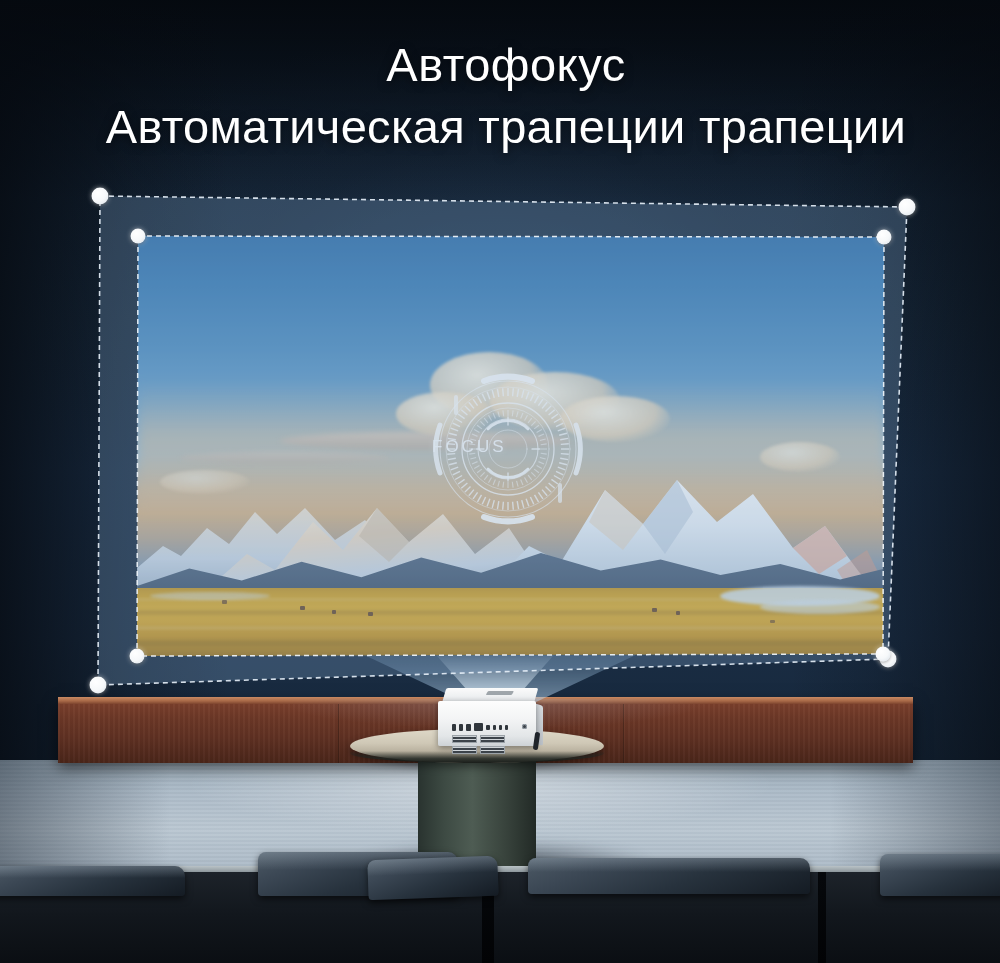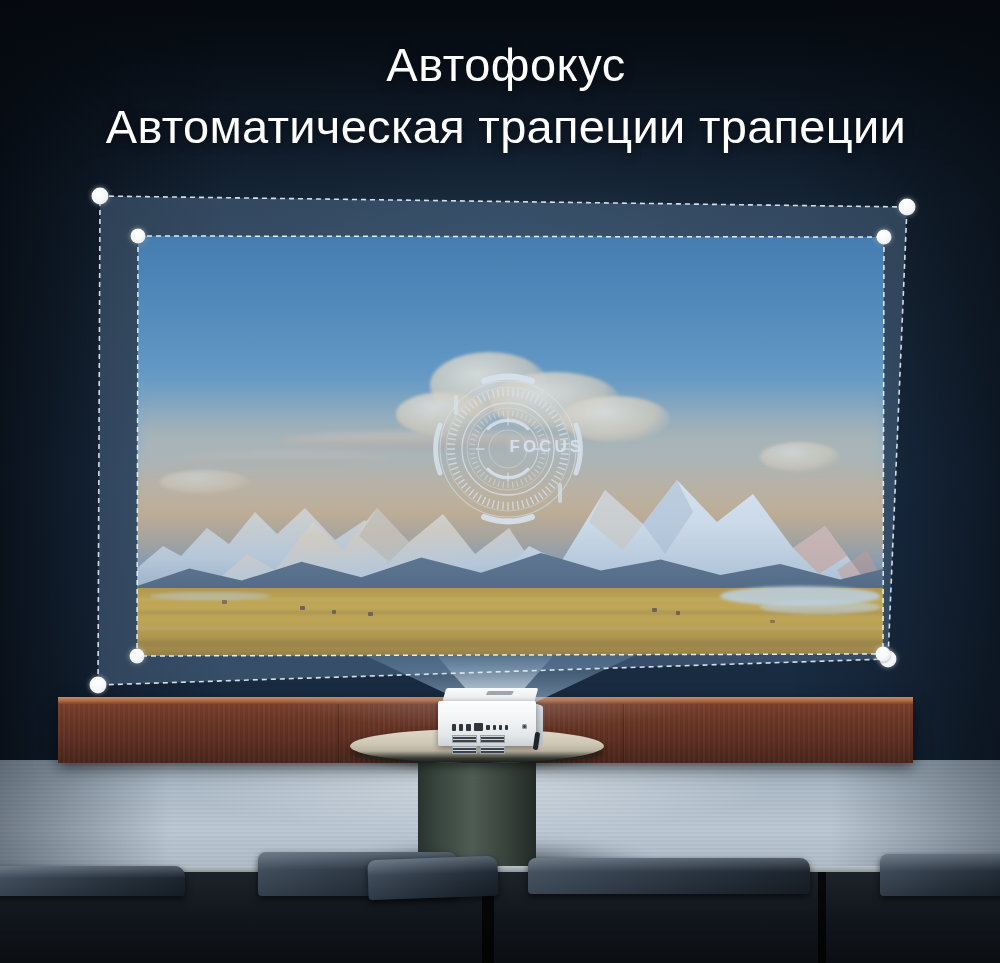--- a/index.html
+++ b/index.html
@@ -277,22 +277,22 @@
   }
   .handle.inner{ width:15px; height:15px; }
 
   
   .reticle{
     position:absolute; left:432px; top:373px; width:152px; height:152px;
     pointer-events:none;
   }
   .focus-label{
     position:absolute; left:0; top:64px; width:152px;
-    text-align:right; color:rgba(255,255,255,.92);
-    font-size:17px; letter-spacing:3px; font-weight:700;
+    text-align:left; color:rgba(255,255,255,.92);
+    font-size:17px; letter-spacing:3px; font-weight:400;
     text-shadow:0 0 6px rgba(255,255,255,.45);
   }
 
   
   .headings{
     position:absolute; left:0; top:0; width:1000px; text-align:center;
     padding-top:40px;
     padding-left:12px;
   }
   .h-line1{

